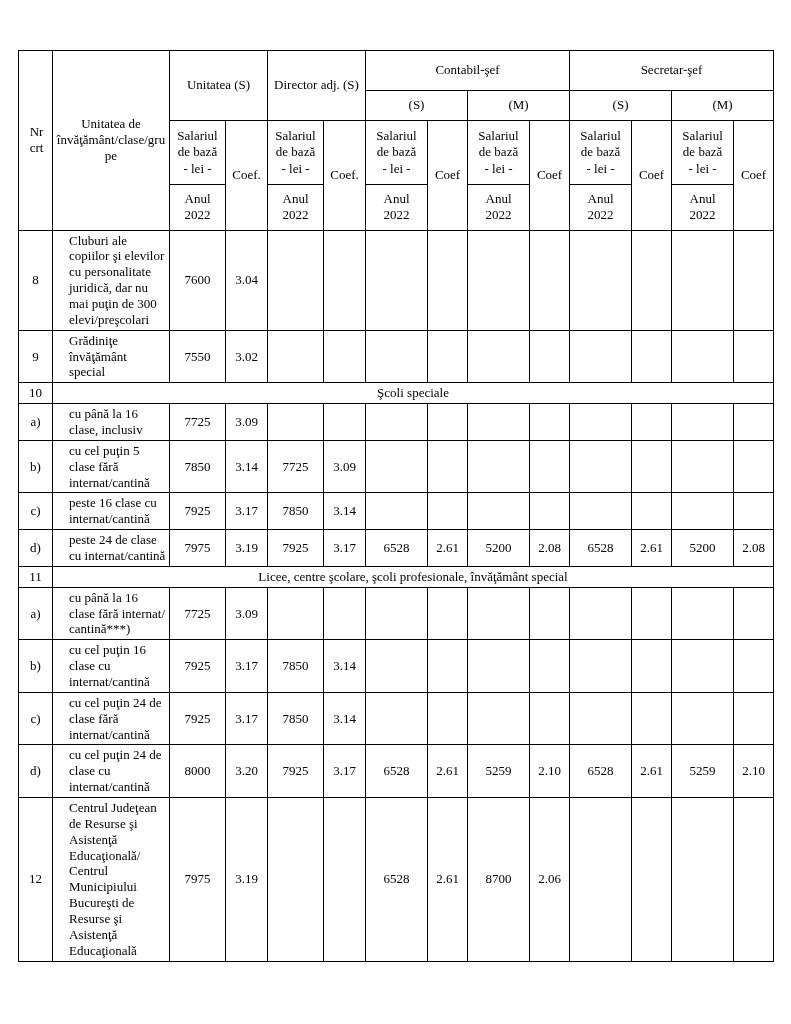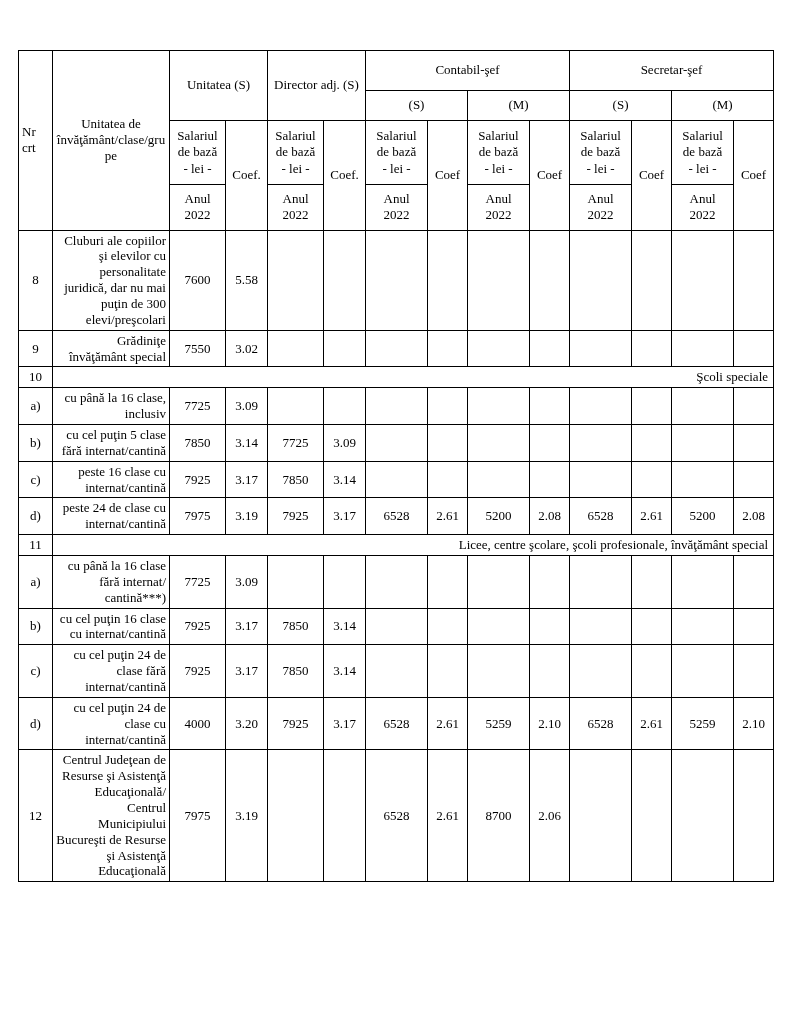--- a/index.html
+++ b/index.html
@@ -32,31 +32,31 @@
   }
   td {
     padding: 2px 3px;
     line-height: 1.22;
   }
   thead tr.h-row-1 { height: 40px; }
   thead tr.h-row-2 { height: 30px; }
   thead tr.h-row-3 { height: 64px; }
   thead tr.h-row-4 { height: 37px; }
   .nr-head {
-    text-align: left;
+    text-align: center;
     white-space: pre-line;
     padding-left: 3px;
   }
   .unit-head { overflow-wrap: break-word; margin-left: 46px; }
   .sal  { white-space: pre-line; margin-left: 36px; }
   .anul { white-space: pre-line; }
   td.nr   { text-align: center; }
-  td.unit { text-align: right; overflow-wrap: break-word; }
+  td.unit { text-align: left; overflow-wrap: break-word; padding-left: 16px; }
   td.num  { text-align: center; }
-  td.section { text-align: right; padding: 2px 5px; }
+  td.section { text-align: center; padding: 2px 5px; }
   tbody tr { min-height: 19px; }
 </style>
 </head>
 <body>
 
 <div class="page">
   <table class="salary-table">
     <colgroup>
       <col style="width:34px">
         <col style="width:117px">
@@ -128,21 +128,21 @@
 2022</th>
         <th class="anul">Anul
 2022</th>
       </tr>
     </thead>
     <tbody id="table-body">
         <tr>
     <td class="nr">8</td>
     <td class="unit">Cluburi ale copiilor şi elevilor cu personalitate juridică, dar nu mai puţin de 300 elevi/preşcolari</td>
     <td class="num">7600</td>
-    <td class="num">5.58</td>
+    <td class="num">3.04</td>
     <td class="num"></td>
     <td class="num"></td>
     <td class="num"></td>
     <td class="num"></td>
     <td class="num"></td>
     <td class="num"></td>
     <td class="num"></td>
     <td class="num"></td>
     <td class="num"></td>
     <td class="num"></td>
@@ -279,21 +279,21 @@
     <td class="num"></td>
     <td class="num"></td>
     <td class="num"></td>
     <td class="num"></td>
     <td class="num"></td>
     <td class="num"></td>
   </tr>
         <tr>
     <td class="nr">d)</td>
     <td class="unit">cu cel puţin 24 de clase cu internat/cantină</td>
-    <td class="num">4000</td>
+    <td class="num">8000</td>
     <td class="num">3.20</td>
     <td class="num">7925</td>
     <td class="num">3.17</td>
     <td class="num">6528</td>
     <td class="num">2.61</td>
     <td class="num">5259</td>
     <td class="num">2.10</td>
     <td class="num">6528</td>
     <td class="num">2.61</td>
     <td class="num">5259</td>

